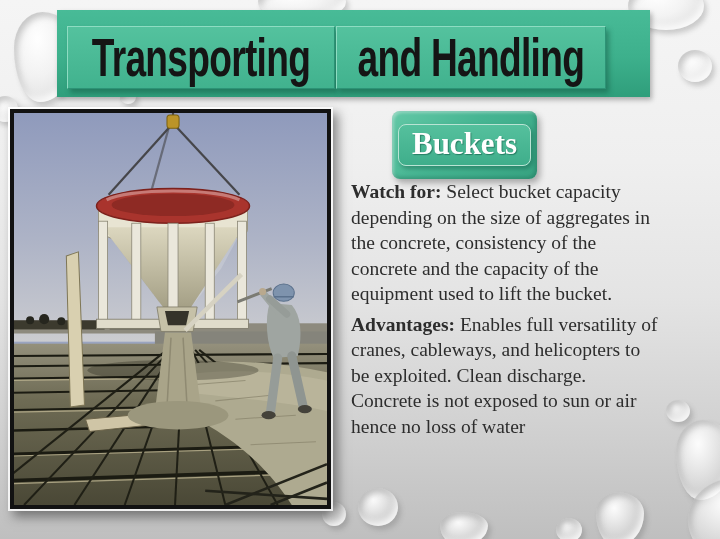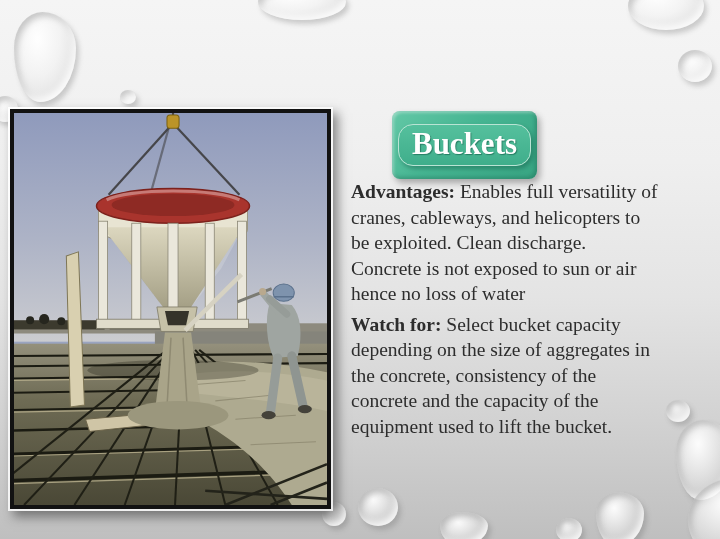--- a/index.html
+++ b/index.html
@@ -53,21 +53,21 @@
   .photo-inner svg{display:block;width:100%;height:100%;}
   
   .buckets-btn{
     position:absolute;left:392px;top:111px;width:145px;height:68px;z-index:2;
     border-radius:8px;
     background:linear-gradient(135deg,#63c8a6 0%,#46b592 45%,#38a583 100%);
     box-shadow:3px 4px 6px rgba(40,40,40,.35), inset -2px -2px 4px rgba(20,90,70,.35), inset 2px 2px 3px rgba(255,255,255,.35);
     display:flex;align-items:center;justify-content:center;
   }
   .buckets-inner{
-    border:1px solid #b9e4d4;border-radius:15px;
+    border:1px solid #b9e4d4;border-radius:8px;
     background:linear-gradient(180deg,#55c09d 0%,#3fae8b 100%);
     box-shadow:2px 3px 4px rgba(10,70,55,.35);
     padding:1px 13px 4px 13px;
   }
   .buckets-text{
     font-family:"Liberation Serif", serif;font-weight:700;
     font-size:31px;color:#ffffff;line-height:1.15;
     text-shadow:1px 1px 1px rgba(0,60,45,.45);white-space:nowrap;
   }
   
@@ -92,20 +92,28 @@
   <div class="droplet" style="left:120px;top:90px;width:16px;height:14px;"></div>
   <div class="droplet" style="left:666px;top:400px;width:24px;height:22px;"></div>
   <div class="droplet tear" style="left:676px;top:420px;width:58px;height:80px;"></div>
   <div class="droplet" style="left:688px;top:478px;width:95px;height:85px;"></div>
   <div class="droplet tear" style="left:596px;top:492px;width:48px;height:54px;"></div>
   <div class="droplet" style="left:556px;top:518px;width:26px;height:24px;"></div>
   <div class="droplet tear" style="left:440px;top:512px;width:48px;height:34px;"></div>
   <div class="droplet" style="left:358px;top:488px;width:40px;height:38px;"></div>
   <div class="droplet" style="left:322px;top:502px;width:24px;height:24px;"></div>
 
+  <div class="title-banner">
+    <div class="title-box first">
+      <span class="title-text">Transporting</span>
+    </div>
+    <div class="title-box second">
+      <span class="title-text">and Handling</span>
+    </div>
+  </div>
 
   <div class="photo-frame">
     <div class="photo-inner">
       <svg viewBox="0 0 311 384" preserveAspectRatio="none">
         <defs>
           <linearGradient id="skyGrad" x1="0" y1="0" x2="0" y2="1">
             <stop offset="0" stop-color="#8f9abc"></stop>
             <stop offset="0.55" stop-color="#adb3c6"></stop>
             <stop offset="1" stop-color="#cbccd0"></stop>
           </linearGradient>
@@ -238,25 +246,25 @@
     </div>
   </div>
 
   <div class="buckets-btn">
     <div class="buckets-inner">
       <span class="buckets-text">Buckets</span>
     </div>
   </div>
 
   <div class="body-text">
+    <p><span class="para-label">Watch for:</span><span class="para-text"> Select bucket capacity
+depending on the size of aggregates in
+the concrete, consistency of the
+concrete and the capacity of the
+equipment used to lift the bucket.</span></p>
     <p><span class="para-label">Advantages:</span><span class="para-text"> Enables full versatility of
 cranes, cableways, and helicopters to
 be exploited. Clean discharge.
 Concrete is not exposed to sun or air
 hence no loss of water</span></p>
-    <p><span class="para-label">Watch for:</span><span class="para-text"> Select bucket capacity
-depending on the size of aggregates in
-the concrete, consistency of the
-concrete and the capacity of the
-equipment used to lift the bucket.</span></p>
   </div>
 
 </div>
 
 </body></html>

